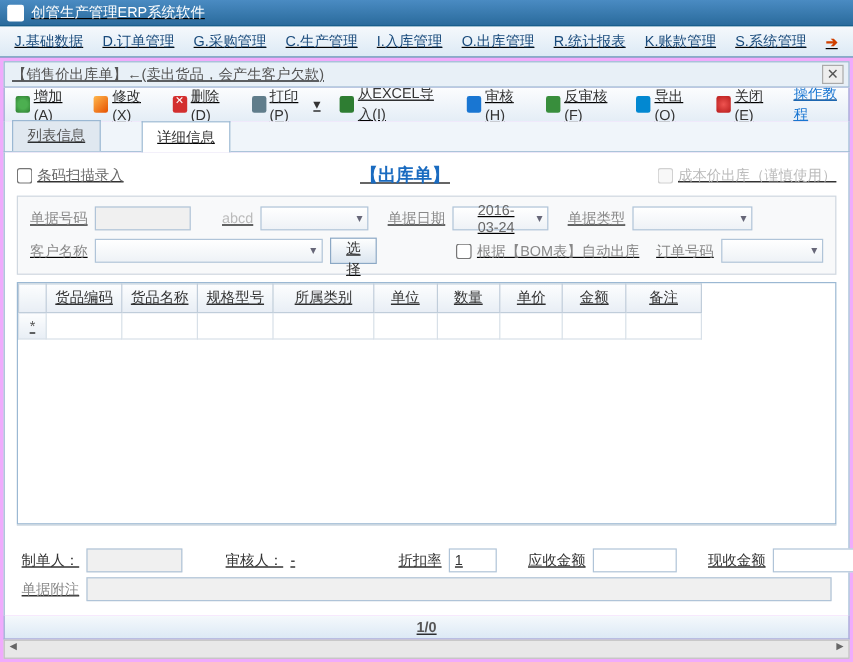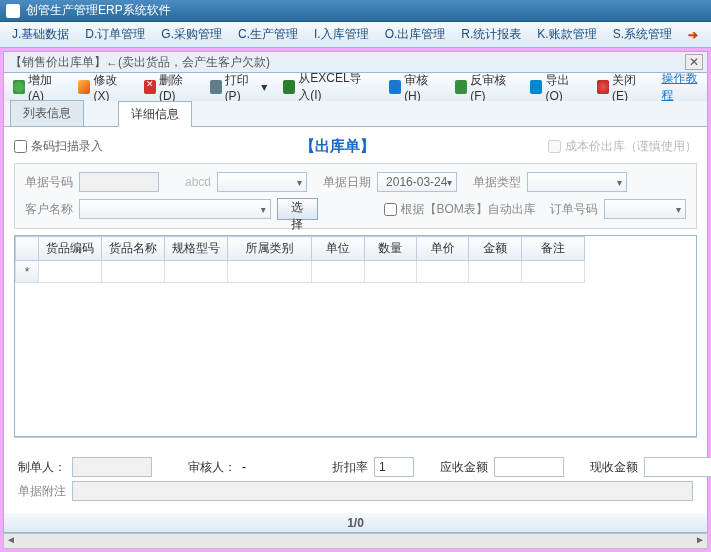--- a/index.html
+++ b/index.html
@@ -1,17 +1,17 @@
 <!DOCTYPE html>
 <html><head>
 <meta charset="utf-8">
 <style>
 * { box-sizing: border-box; margin: 0; padding: 0; font-family: "Microsoft YaHei", SimSun, sans-serif; font-size: 12px; }
 body { background: #1a6b8c; width: 711px; height: 552px; overflow: hidden; }
-.window { width: 100%; height: 100%; display: flex; flex-direction: column; }
+.window { width: 100%; height: 100%; display: flex; flex-direction: column; text-decoration: underline; }
 .titlebar { height: 22px; background: linear-gradient(#4a8bc2, #2a6b9c); color: #fff; display: flex; align-items: center; padding: 0 6px; border-bottom: 1px solid #1a5b8c; }
 .titlebar .icon { width: 14px; height: 14px; background: #fff; border-radius: 2px; margin-right: 6px; display: inline-block; }
 .menubar { height: 26px; background: linear-gradient(#f5f9fc, #dce9f5); border-bottom: 1px solid #9bb8d3; display: flex; align-items: center; padding: 0 4px; }
 .menubar span { padding: 0 8px; color: #1a4b7c; cursor: pointer; white-space: nowrap; }
 .menubar .arrow { color: #d04000; font-weight: bold; }
 .menubar .tutorial { color: #d04000; }
 .content { flex: 1; background: #f0abfc; padding: 3px; display: flex; flex-direction: column; }
 .panel-header { height: 22px; background: #e8f0f7; border: 1px solid #9bb8d3; display: flex; align-items: center; padding: 0 6px; color: #555; position: relative; }
 .panel-header .close { position: absolute; right: 4px; top: 2px; width: 18px; height: 16px; border: 1px solid #aaa; background: #eee; text-align: center; line-height: 14px; cursor: pointer; }
 .toolbar { height: 28px; background: linear-gradient(#fcfdfe, #e4edf6); border-left: 1px solid #9bb8d3; border-right: 1px solid #9bb8d3; display: flex; align-items: center; padding: 0 4px; gap: 6px; }
@@ -36,21 +36,21 @@
 .row1 .chk { margin-right: 4px; }
 .row1 .barcode { color: #666; }
 .row1 .title { flex: 1; text-align: center; color: #1a6bc0; font-size: 15px; font-weight: bold; position: relative; left: 12px; }
 .row1 .cost { color: #bbb; display: flex; align-items: center; gap: 4px; }
 .form-grid { background: #f8f9fa; border: 1px solid #d0d8e0; padding: 8px 10px; margin-top: 4px; }
 .frow { display: flex; align-items: center; gap: 6px; margin-bottom: 6px; }
 .frow:last-child { margin-bottom: 0; }
 .lbl { color: #888; white-space: nowrap; }
 .inp { height: 20px; border: 1px solid #b0c4d8; background: #fff; padding: 0 4px; color: #333; }
 .inp[readonly] { background: #f0f0f0; color: #999; }
-.sel { height: 20px; border: 1px solid #b0c4d8; background: linear-gradient(#fff,#eef2f6); display: flex; align-items: center; padding: 0 8px; position: relative; color: #666; }
+.sel { height: 20px; border: 1px solid #b0c4d8; background: linear-gradient(#fff,#eef2f6); display: flex; align-items: center; padding: 0 20px; position: relative; color: #666; justify-content: center; }
 .sel::after { content: "▾"; position: absolute; right: 4px; color: #667; font-size: 10px; }
 .btn { height: 22px; padding: 0 10px; border: 1px solid #8ba8c5; background: linear-gradient(#fdfefe,#dce6f0); cursor: pointer; color: #333; }
 .table-wrap { flex: 1; border: 1px solid #9bb8d3; margin-top: 6px; background: #fff; overflow: hidden; display: flex; flex-direction: column; }
 table { border-collapse: collapse; width: 570px; }
 th { background: linear-gradient(#fcfdfe,#e8eef5); border: 1px solid #c0cdda; padding: 3px 4px; font-weight: normal; color: #333; text-align: center; }
 td { border: 1px solid #d8e0e8; padding: 3px 4px; height: 22px; }
 .rowhead { width: 22px; background: linear-gradient(#fcfdfe,#e8eef5); text-align: center; color: #555; }
 .footer { border-top: 1px solid #c0cdda; padding: 19px 4px 2px; }
 .frow2 { display: flex; align-items: center; gap: 6px; margin-bottom: 4px; }
 .statusbar { height: 20px; background: linear-gradient(#f5f9fc,#dce9f5); border: 1px solid #9bb8d3; border-top: none; color: #555; display: flex; align-items: center; justify-content: center; font-weight: bold; }

